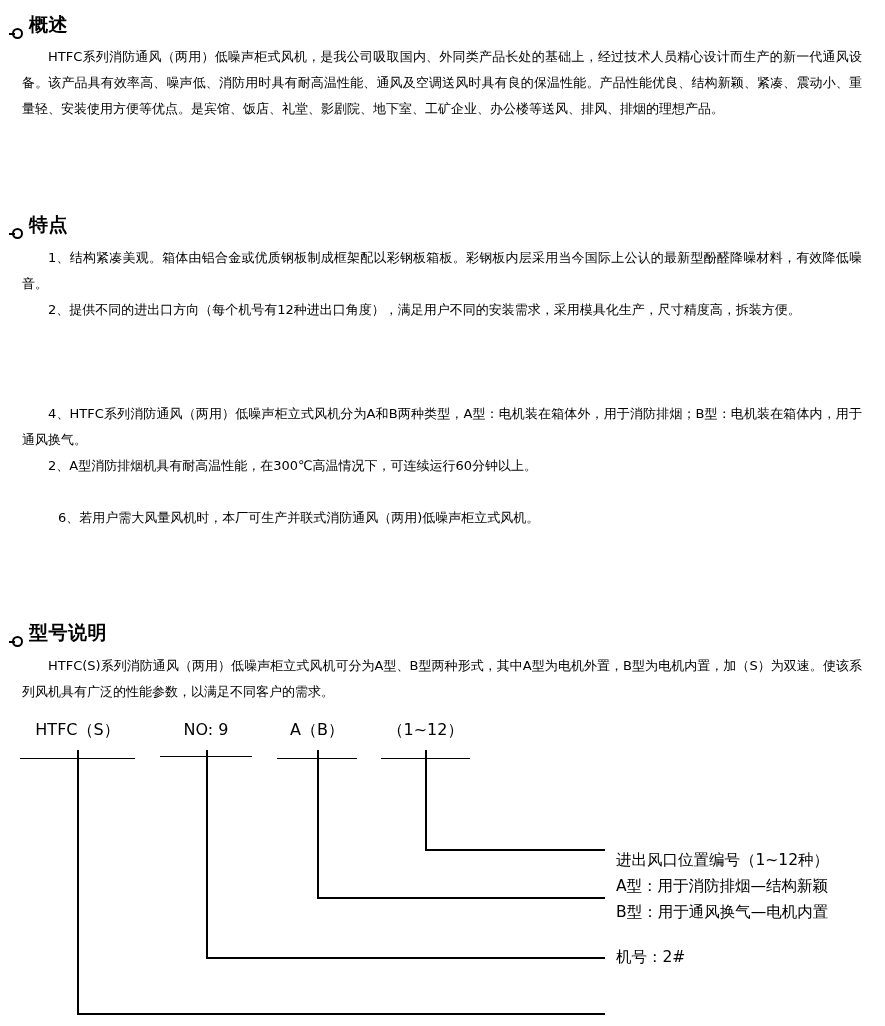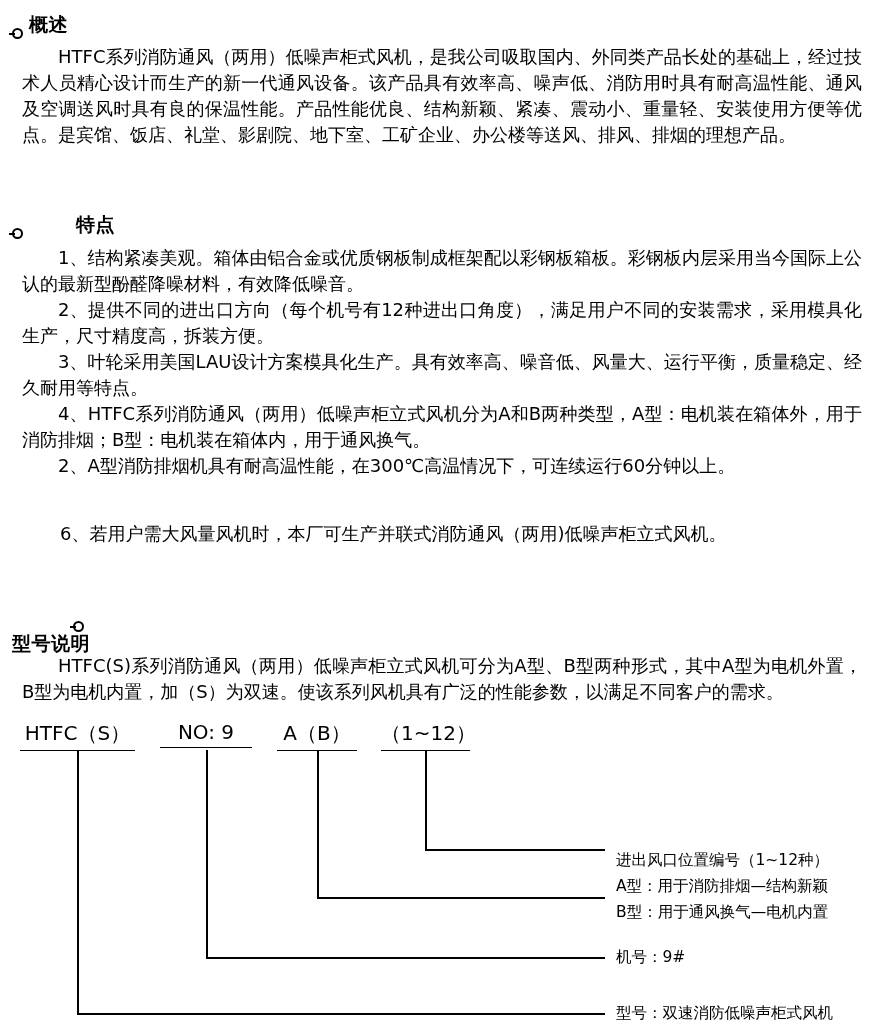--- a/index.html
+++ b/index.html
@@ -47,42 +47,42 @@
     left: -5px;
     top: 3px;
     width: 6px;
     height: 2px;
     background: #000;
   }
 
   
   .para {
     position: absolute;
-    font-size: 18px;
+    font-size: 13px;
     line-height: 26px;
     text-align: justify;
     text-justify: inter-ideograph;
   }
   .indent {
     text-indent: 2em;
   }
 
   
   .diagram {
     position: absolute;
     left: 0;
     top: 706px;
     width: 885px;
     height: 320px;
   }
   .code-box {
     position: absolute;
-    font-size: 20px;
+    font-size: 16px;
     text-align: center;
-    padding-bottom: 3px;
+    padding-bottom: 17px;
     border-bottom: 1.5px solid #000;
     white-space: nowrap;
   }
   .lead {
     position: absolute;
     background: #000;
   }
   .lead.v { width: 1.5px; }
   .lead.h { height: 1.5px; }
   .legend {
@@ -97,38 +97,37 @@
 
 <div class="page">
 
   <div class="section-head" style="left:12px; top:12px;">
     <span class="marker"></span>
     <span>概述</span>
   </div>
 
   <div class="para indent" style="left:22px; top:44px; width:840px;">HTFC系列消防通风（两用）低噪声柜式风机，是我公司吸取国内、外同类产品长处的基础上，经过技术人员精心设计而生产的新一代通风设备。该产品具有效率高、噪声低、消防用时具有耐高温性能、通风及空调送风时具有良的保温性能。产品性能优良、结构新颖、紧凑、震动小、重量轻、安装使用方便等优点。是宾馆、饭店、礼堂、影剧院、地下室、工矿企业、办公楼等送风、排风、排烟的理想产品。</div>
 
-  <div class="section-head" style="left:12px; top:212px;gap:47px;">
+  <div class="section-head" style="left:12px; top:212px;">
     <span class="marker"></span>
     <span>特点</span>
   </div>
 
   <div class="para indent" style="left:22px; top:245px; width:840px;">1、结构紧凑美观。箱体由铝合金或优质钢板制成框架配以彩钢板箱板。彩钢板内层采用当今国际上公认的最新型酚醛降噪材料，有效降低噪音。</div>
 
   <div class="para indent" style="left:22px; top:297px; width:840px;">2、提供不同的进出口方向（每个机号有12种进出口角度），满足用户不同的安装需求，采用模具化生产，尺寸精度高，拆装方便。</div>
 
-  <div class="para indent" style="left:22px; top:349px; width:840px;">3、叶轮采用美国LAU设计方案模具化生产。具有效率高、噪音低、风量大、运行平衡，质量稳定、经久耐用等特点。</div>
 
   <div class="para indent" style="left:22px; top:401px; width:840px;">4、HTFC系列消防通风（两用）低噪声柜立式风机分为A和B两种类型，A型：电机装在箱体外，用于消防排烟；B型：电机装在箱体内，用于通风换气。</div>
 
   <div class="para indent" style="left:22px; top:453px; width:840px;">2、A型消防排烟机具有耐高温性能，在300℃高温情况下，可连续运行60分钟以上。</div>
 
-  <div class="para indent" style="left:24px; top:505px; width:840px;margin-top:16px;">6、若用户需大风量风机时，本厂可生产并联式消防通风（两用)低噪声柜立式风机。</div>
+  <div class="para indent" style="left:32px; top:505px; width:840px;">6、若用户需大风量风机时，本厂可生产并联式消防通风（两用)低噪声柜立式风机。</div>
 
-  <div class="section-head" style="left:12px; top:620px;flex-direction:column;">
+  <div class="section-head" style="left:12px; top:620px;">
     <span class="marker"></span>
     <span>型号说明</span>
   </div>
 
   <div class="para indent" style="left:22px; top:653px; width:840px;">HTFC(S)系列消防通风（两用）低噪声柜立式风机可分为A型、B型两种形式，其中A型为电机外置，B型为电机内置，加（S）为双速。使该系列风机具有广泛的性能参数，以满足不同客户的需求。</div>
 
   <div class="diagram">
 
     <div class="code-box" style="left:20px; top:14px; width:115px;">HTFC（S）</div>
     <div class="code-box" style="left:160px; top:14px; width:92px;">NO: 9</div>
@@ -145,18 +144,17 @@
     <div class="lead h" style="left:206px; top:251px; width:399px;"></div>
 
     <div class="lead v" style="left:77px; top:44px; height:264px;"></div>
     <div class="lead h" style="left:77px; top:307px; width:528px;"></div>
 
     <div class="legend" style="left:616px; top:131px;margin-top:11px;">进出风口位置编号（1~12种）</div>
 
     <div class="legend" style="left:616px; top:168px;">A型：用于消防排烟—结构新颖</div>
     <div class="legend" style="left:616px; top:194px;">B型：用于通风换气—电机内置</div>
 
-    <div class="legend" style="left:616px; top:239px;">机号：9#</div>
+    <div class="legend" style="left:616px; top:239px;">机号：2#</div>
 
-    <div class="legend" style="left:616px; top:295px;">型号：双速消防低噪声柜式风机</div>
   </div>
 
 </div>
 
 </body></html>

